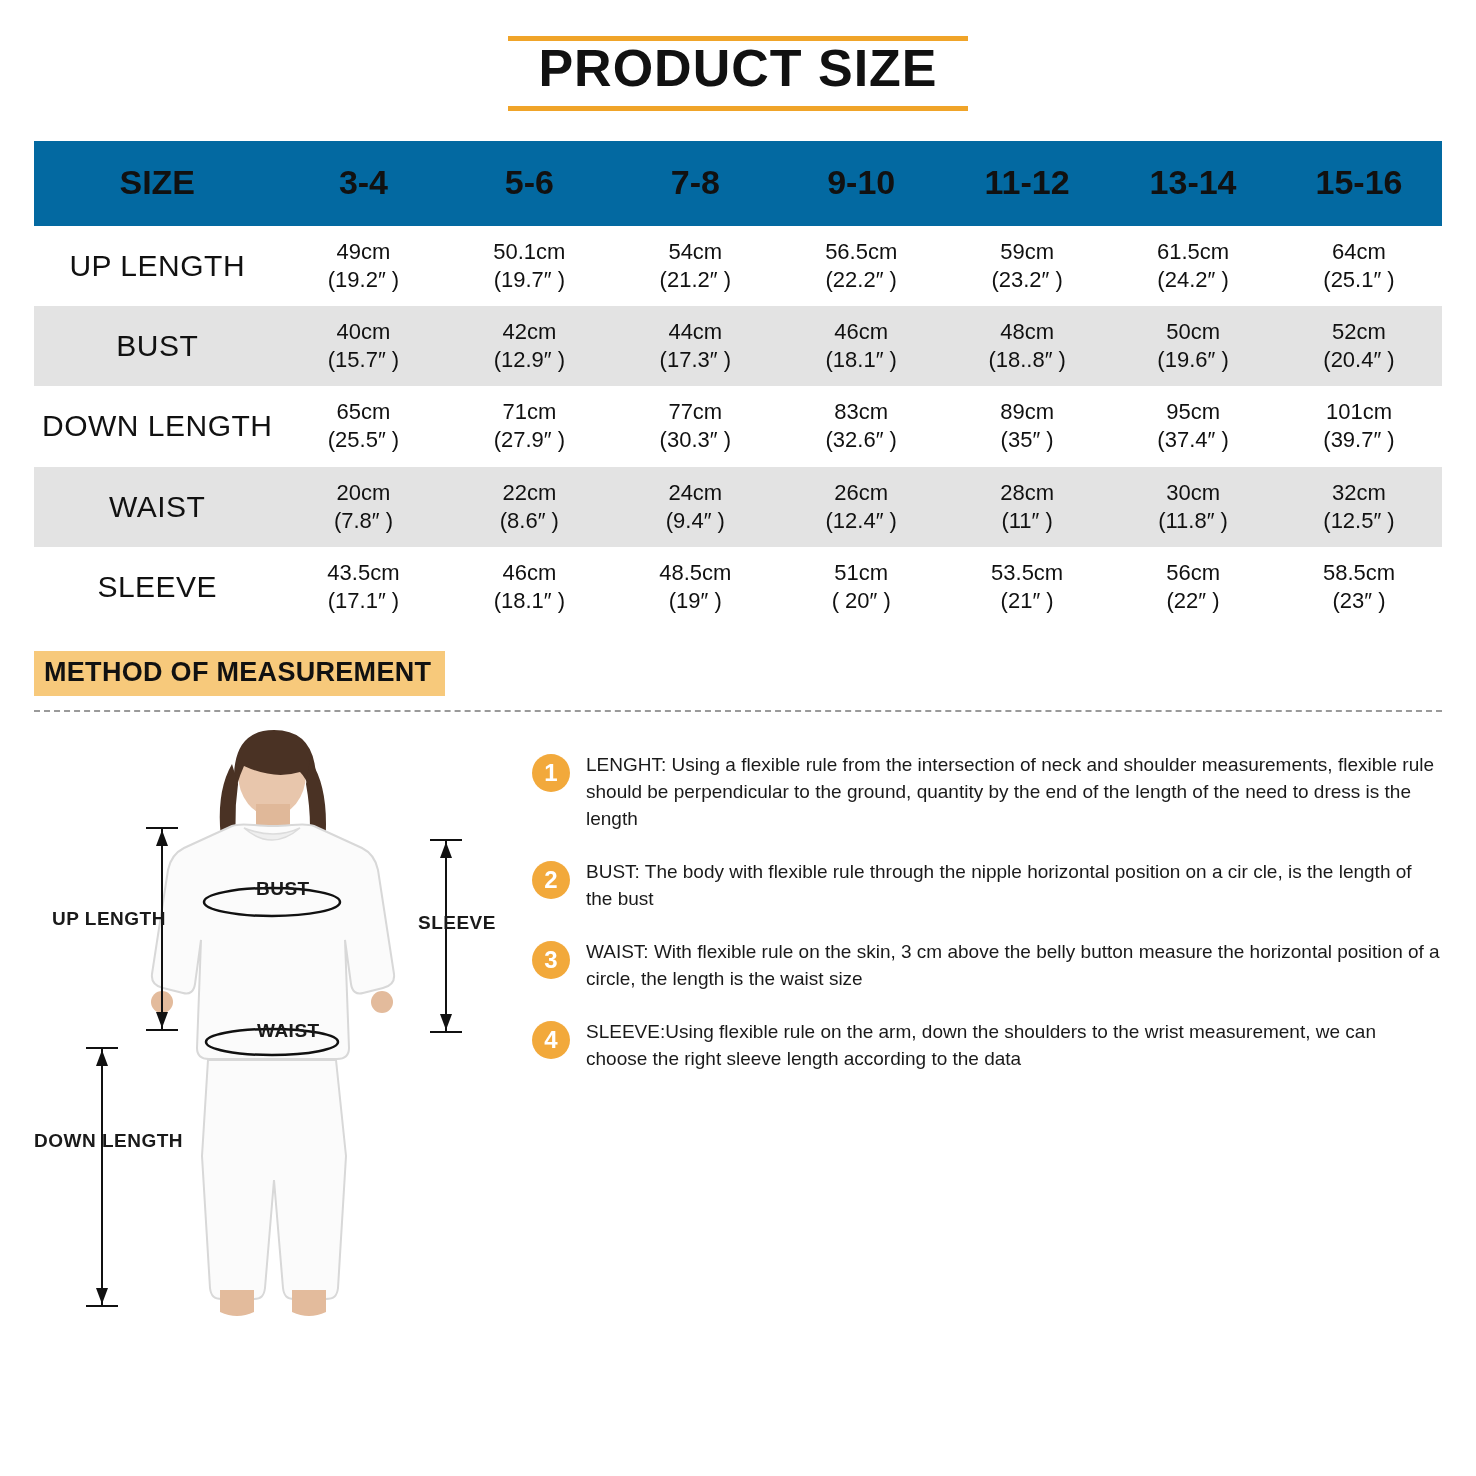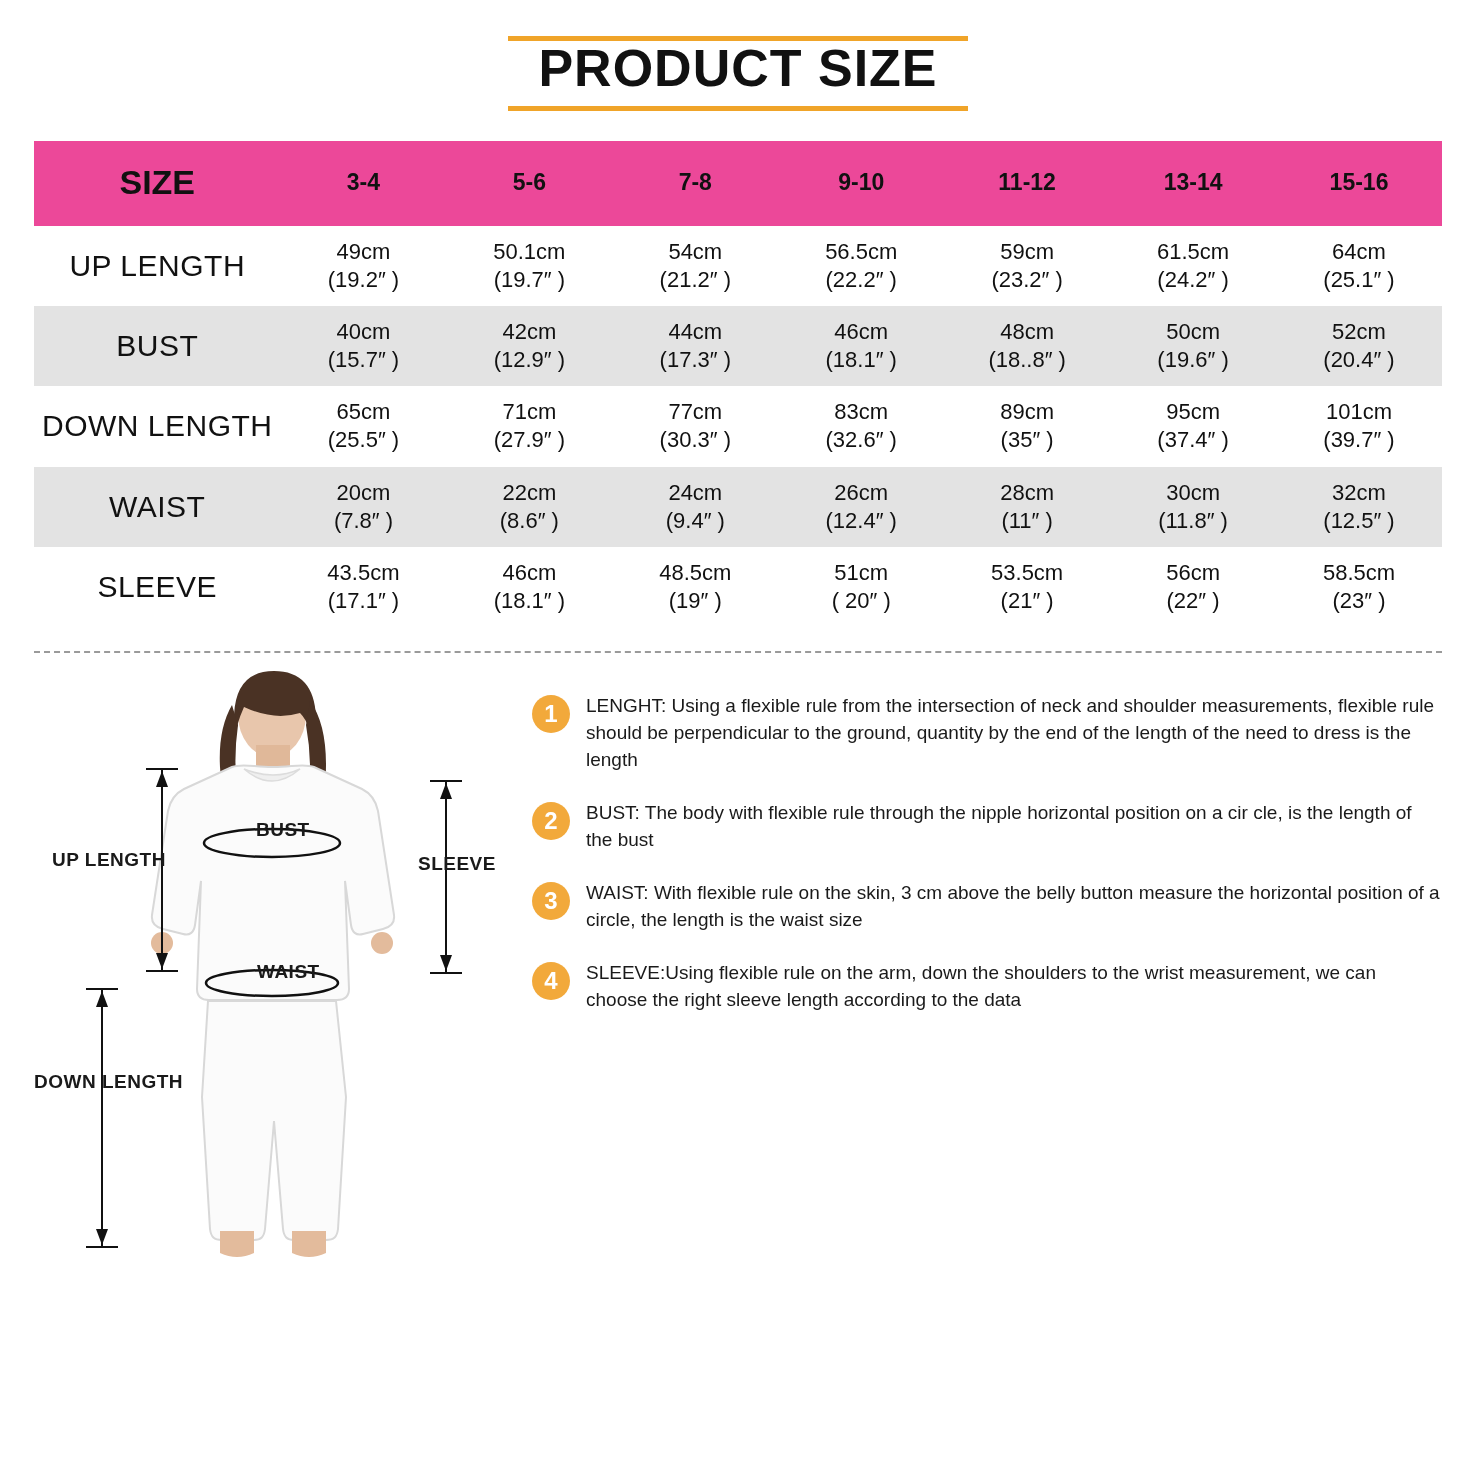--- a/index.html
+++ b/index.html
@@ -43,24 +43,24 @@
     width: 100%;
     border-collapse: collapse;
     table-layout: fixed;
   }
   table.size-table th,
   table.size-table td {
     text-align: center;
     vertical-align: middle;
   }
   thead tr {
-    background: #ec4899;
+    background: #0369a1;
   }
   thead th {
-    font-size: 23px;
+    font-size: 34px;
     font-weight: bold;
     padding: 22px 0 24px 0;
     color: #111;
   }
   thead th.col-label {
     font-size: 34px;
   }
   tbody tr {
     background: #ffffff;
   }
@@ -360,20 +360,21 @@
             <span class="cm">58.5cm</span>
             <span class="inch">(23″ )</span>
           </td>
       </tr>
 
     </tbody>
   </table>
 </div>
 
 <div class="method-wrap">
+  <span class="method-badge">METHOD OF MEASUREMENT</span>
   <div class="dashed-rule"></div>
 </div>
 
 <div class="bottom">
 
   <div class="figure-col">
     <svg class="fig-svg" width="480" height="600" viewBox="0 0 480 600">
 
       <ellipse cx="238" cy="44" rx="34" ry="42" fill="#e8c6ac"></ellipse>
       <path d="M200 44 q2 -44 40 -44 q40 0 42 46 q2 28 -4 44 q2 -34 -12 -48 q-26 8 -56 -6 q-8 18 -8 28 q-4 -8 -2 -20z" fill="#4a3224"></path>

